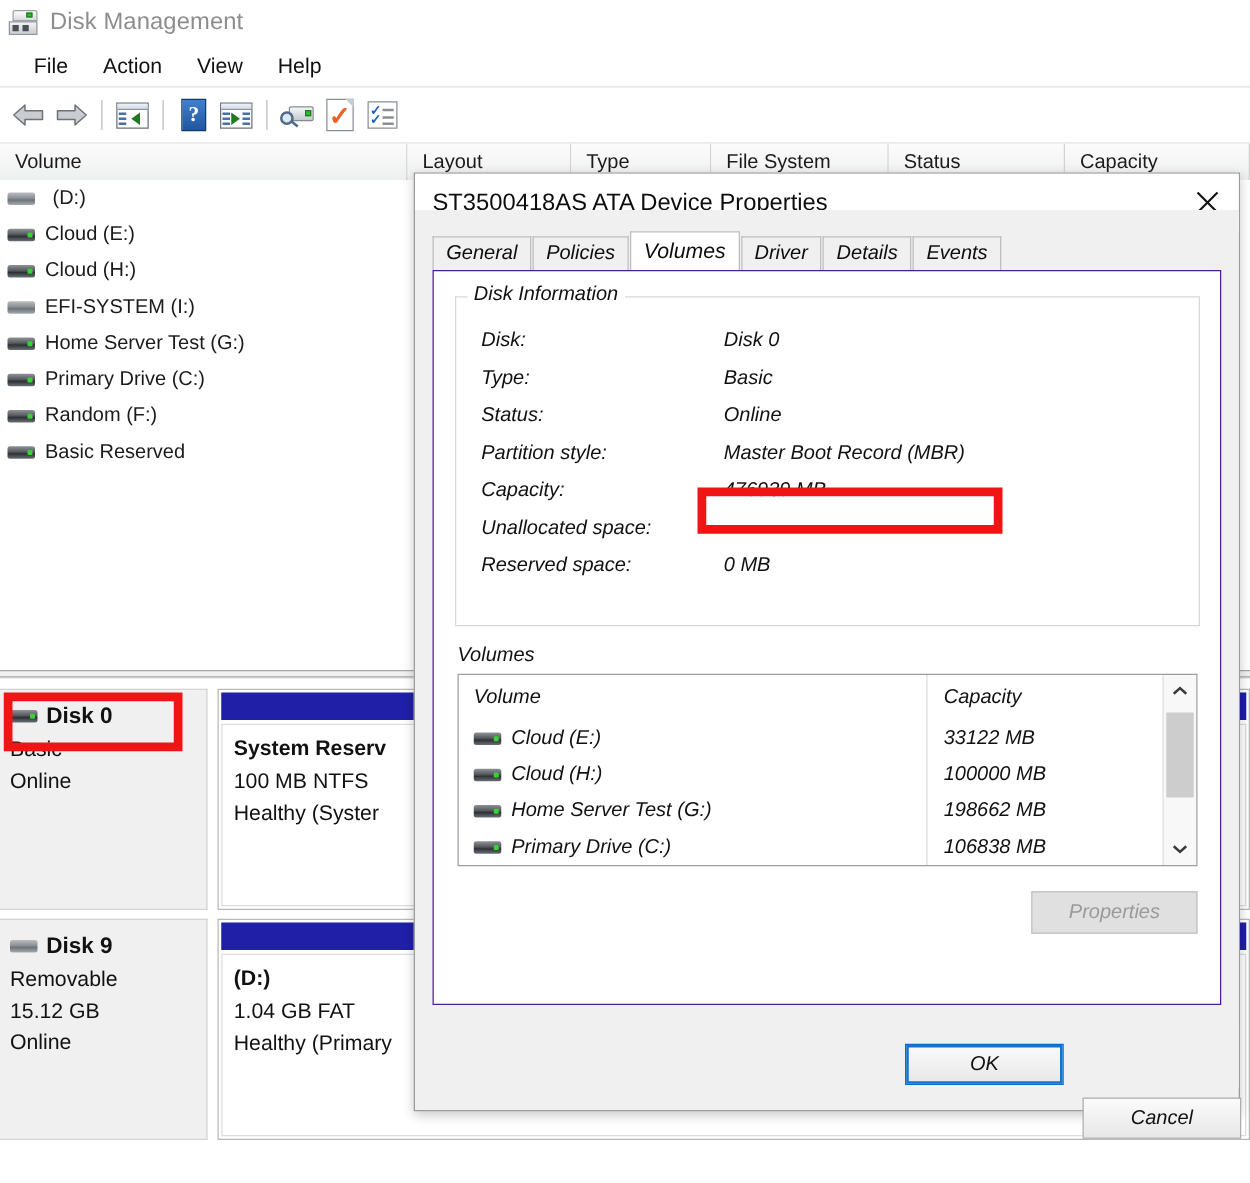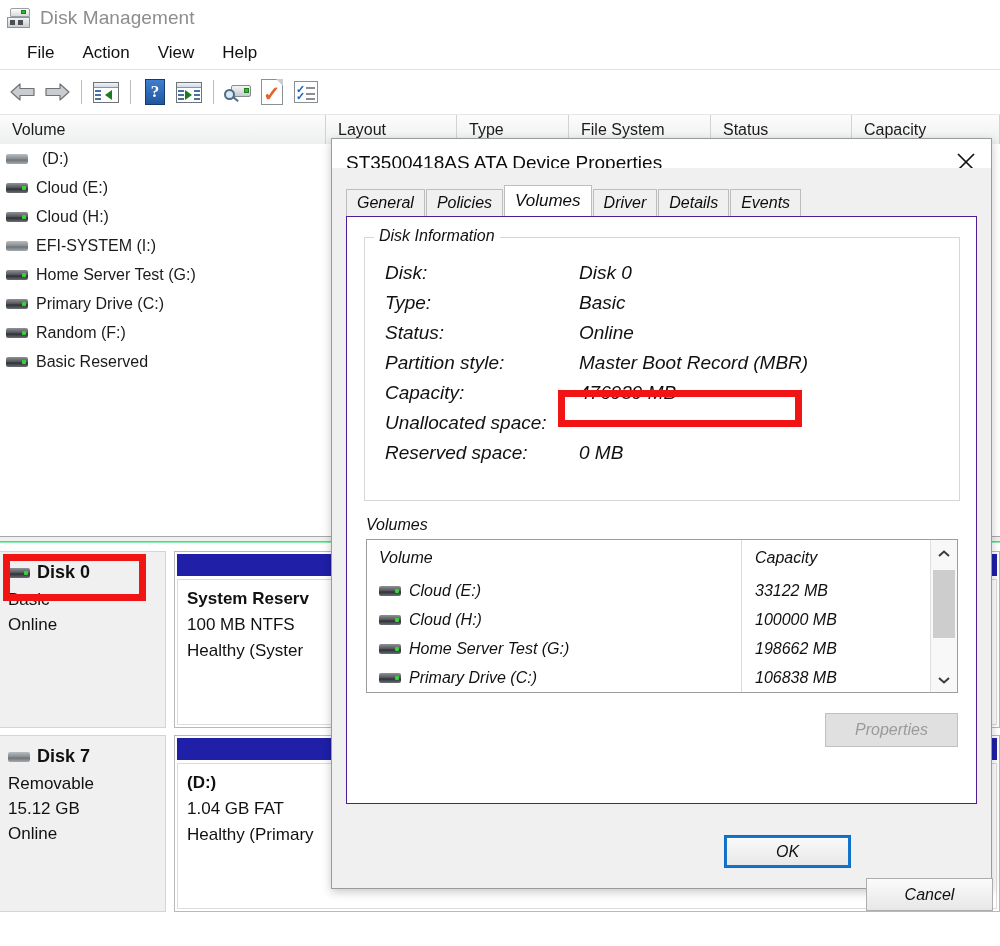--- a/index.html
+++ b/index.html
@@ -16,21 +16,21 @@
     font-size: 15px;
     color: #000;
     -webkit-font-smoothing: antialiased;
   }
 
   
   #app-window {
     position: absolute;
     left: 0; top: 0;
     width: 1000px; height: 946px;
-    background: #86efac;
+    background: #e5e5e5;
   }
 
   
   .titlebar {
     position: absolute;
     left: 0; top: 0; width: 1000px; height: 36px;
     background: #ffffff;
     display: flex;
     align-items: center;
     padding-left: 6px;
@@ -458,21 +458,21 @@
     white-space: nowrap;
   }
   .info-rows {
     position: absolute; left: 20px; top: 20px;
     width: 560px;
   }
   .info-row {
     display: flex;
     height: 30px;
     align-items: center;
-    font-size: 19px;
+    font-size: 16px;
     color: #111;
   }
   .info-row .k { width: 194px; flex: 0 0 auto; }
   .info-row .v { flex: 1 1 auto; }
 
   
   .vol-label {
     position: absolute; left: 19px; top: 299px;
     font-size: 16px; color: #111;
   }
@@ -759,21 +759,21 @@
       </div>
     </div>
 
     <div class="disk-row" style="top:192px; height:177px;">
       <div class="disk-info">
         <div class="dtitle">
           <span class="vol-ico grey noled">
               <span class="base"></span>
               <span class="led"></span>
             </span>
-          <span>Disk 7</span>
+          <span>Disk 9</span>
         </div>
         <div>Removable</div>
         <div>15.12 GB</div>
         <div>Online</div>
       </div>
       <div class="disk-parts">
         <div class="part" style="flex:1 1 auto;">
           <div class="part-bar"></div>
           <div class="part-body">
             <div class="pname">(D:)</div>

